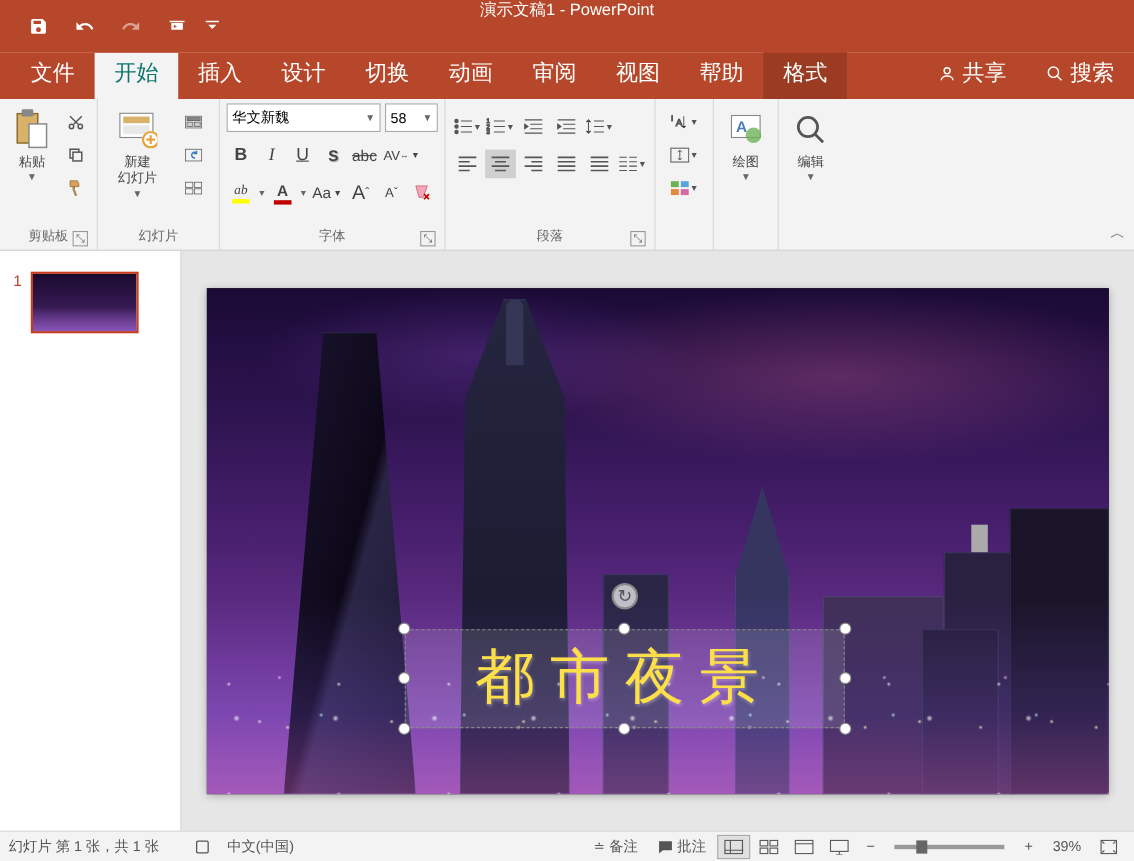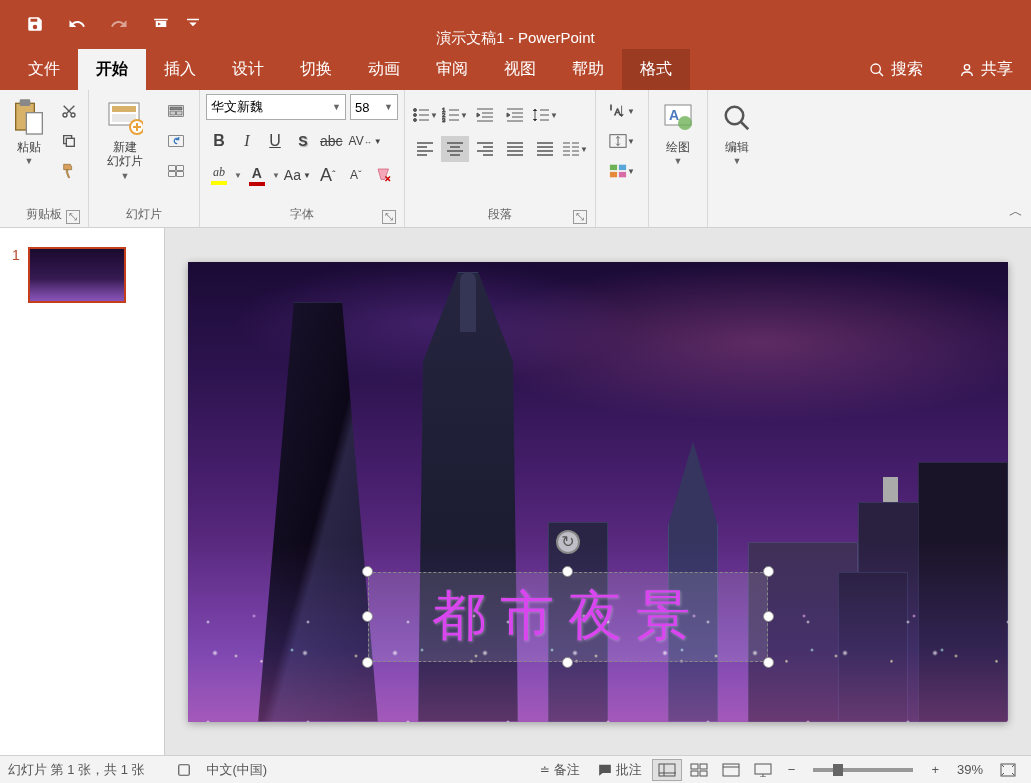--- a/index.html
+++ b/index.html
@@ -1,32 +1,32 @@
 <!DOCTYPE html>
 <html><head>
 <meta charset="utf-8">
 <style>
 * { box-sizing: border-box; margin: 0; padding: 0; font-family: "Microsoft YaHei", sans-serif; }
 body { width: 1031px; height: 783px; background: #fff; overflow: hidden; font-size: 13px; }
 
 
-.titlebar { height: 48px; background: #b7472a; display: flex; align-items: flex-end; color: #fff; position: relative; }
+.titlebar { height: 48px; background: #b7472a; display: flex; align-items: flex-start; color: #fff; position: relative; }
 .qat { display: flex; align-items: center; gap: 2px; padding-left: 15px; height: 100%; }
 .qat-item { width: 40px; height: 32px; display: flex; align-items: center; justify-content: center; color: #fff; }
 .qat-item svg { width: 18px; height: 18px; fill: currentColor; }
 .title-center { position: absolute; left: 50%; transform: translateX(-50%); font-size: 15px; }
 .title-right { margin-left: auto; display: flex; align-items: center; height: 100%; }
 .login-btn { background: #fff; color: #b7472a; padding: 4px 14px; font-size: 14px; margin-right: 20px; }
 .win-btn { width: 58px; height: 48px; display: flex; align-items: center; justify-content: center; }
 .win-btn svg { width: 14px; height: 14px; stroke: #fff; fill: none; stroke-width: 1.5; }
 
 
 .ribbon-tabs { height: 42px; background: #b7472a; display: flex; align-items: flex-end; color: #fff; padding-left: 10px; }
-.tab { padding: 10px 18px 10px; font-size: 16px; cursor: pointer; }
-.tab.active { background: #f3f3f3; color: #000000; font-weight: bold; }
+.tab { padding: 10px 18px 10px; font-size: 20px; cursor: pointer; }
+.tab.active { background: #f3f3f3; color: #0f766e; }
 .tab.format { background: #9a3b22; }
 .tab-right { margin-left: auto; display: flex; }
 .tab-right .tab { display: flex; align-items: center; gap: 6px; }
 
 
 .ribbon-body { height: 138px; background: #f3f3f3; border-bottom: 1px solid #d0d0d0; display: flex; position: relative; }
 .rgroup { border-right: 1px solid #d8d8d8; padding: 4px 6px 0; display: flex; flex-direction: column; height: 100%; }
 .rgroup-content { flex: 1; display: flex; align-items: flex-start; gap: 4px; }
 .rgroup-label { font-size: 12px; color: #666; text-align: center; padding: 2px 0 4px; display: flex; justify-content: center; align-items: center; position: relative; }
 .dlg-launcher { width: 14px; height: 14px; border: 1px solid #999; position: absolute; right: 2px; bottom: 3px; font-size: 10px; display:flex; align-items:center; justify-content:center; color:#666; }
@@ -83,21 +83,21 @@
 .b6 { left: 670px; width: 65px; height: 220px; background:#2a2040; }
 .b6::before { content:''; position:absolute; top:-25px; left:25px; width:15px; height:25px; background:#aaa; }
 .b7 { right: 0px; width: 90px; height: 260px; background:#1a1428; }
 .b8 { right: 100px; width: 70px; height: 150px; background:#251d38; }
 .lights { position:absolute; bottom:0; left:0; right:0; height:150px; background: radial-gradient(2px 2px at 20% 50%, #fff, transparent), radial-gradient(2px 2px at 40% 70%, #ffa, transparent), radial-gradient(2px 2px at 60% 40%, #faf, transparent), radial-gradient(2px 2px at 80% 60%, #aff, transparent), radial-gradient(3px 3px at 30% 90%, #fff, transparent), radial-gradient(2px 2px at 70% 85%, #ffa, transparent); background-size: 100px 100px, 120px 120px, 110px 110px, 130px 130px, 90px 90px, 105px 105px; mix-blend-mode: screen; opacity:0.8; }
 .glow { position:absolute; bottom:0; left:0; right:0; height:180px; background: linear-gradient(0deg, rgba(200,100,200,0.4) 0%, rgba(150,100,255,0.2) 40%, transparent 100%); }
 
 
 .textbox-sel { position: absolute; left: 180px; top: 310px; width: 400px; height: 90px; }
 .sel-rect { position:absolute; inset:0; border: 1px dashed #888; background: rgba(255,255,255,0.12); }
-.sel-text { position:absolute; inset:0; display:flex; align-items:center; justify-content:center; font-size: 54px; font-family: "STXinwei", serif; color: #d946ef; letter-spacing: 14px; text-shadow: 1px 1px 3px rgba(255,255,255,0.3); }
+.sel-text { position:absolute; inset:0; display:flex; align-items:center; justify-content:center; font-size: 54px; font-family: "STXinwei", serif; color: #fde047; letter-spacing: 14px; text-shadow: 1px 1px 3px rgba(255,255,255,0.3); }
 .handle { position:absolute; width:11px; height:11px; background:#fff; border:1px solid #888; border-radius:50%; }
 .h-tl { top:-6px; left:-6px; } .h-tm { top:-6px; left:calc(50% - 6px); } .h-tr { top:-6px; right:-6px; }
 .h-ml { top:calc(50% - 6px); left:-6px; } .h-mr { top:calc(50% - 6px); right:-6px; }
 .h-bl { bottom:-6px; left:-6px; } .h-bm { bottom:-6px; left:calc(50% - 6px); } .h-br { bottom:-6px; right:-6px; }
 .rotate-h { position:absolute; top:-42px; left:calc(50% - 12px); width:24px; height:24px; border:2px solid #888; border-radius:50%; background:rgba(255,255,255,0.7); display:flex; align-items:center; justify-content:center; }
 .rotate-h::after { content:'↻'; color:#555; font-size:16px; }
 
 
 .statusbar { height: 28px; background: #f3f3f3; border-top: 1px solid #d0d0d0; display: flex; align-items: center; font-size: 13px; color: #555; padding: 0 8px; }
 .status-sep { margin: 0 12px; color: #ccc; }
@@ -149,31 +149,31 @@
   <div class="tab">设计</div>
   <div class="tab">切换</div>
   <div class="tab">动画</div>
   <div class="tab">审阅</div>
   <div class="tab">视图</div>
   <div class="tab">帮助</div>
   <div class="tab format">格式</div>
   <div class="tab-right">
     <div class="tab">
         <svg width="16" height="16" viewBox="0 0 24 24" fill="none" stroke="#fff" stroke-width="2">
+          <circle cx="12" cy="8" r="4"></circle>
+          <path d="M4 21c0-4 4-6 8-6s8 2 8 6"></path>
+        </svg>
+        <span>共享</span>
+      </div>
+    <div class="tab">
+        <svg width="16" height="16" viewBox="0 0 24 24" fill="none" stroke="#fff" stroke-width="2">
           <circle cx="10" cy="10" r="7"></circle>
           <path d="M21 21l-6-6"></path>
         </svg>
         <span>搜索</span>
-      </div>
-    <div class="tab">
-        <svg width="16" height="16" viewBox="0 0 24 24" fill="none" stroke="#fff" stroke-width="2">
-          <circle cx="12" cy="8" r="4"></circle>
-          <path d="M4 21c0-4 4-6 8-6s8 2 8 6"></path>
-        </svg>
-        <span>共享</span>
       </div>
   </div>
 </div>
 
 <div class="ribbon-body">
 
   <div class="rgroup">
     <div class="rgroup-content">
       <div class="big-btn">
         <div class="icon">

